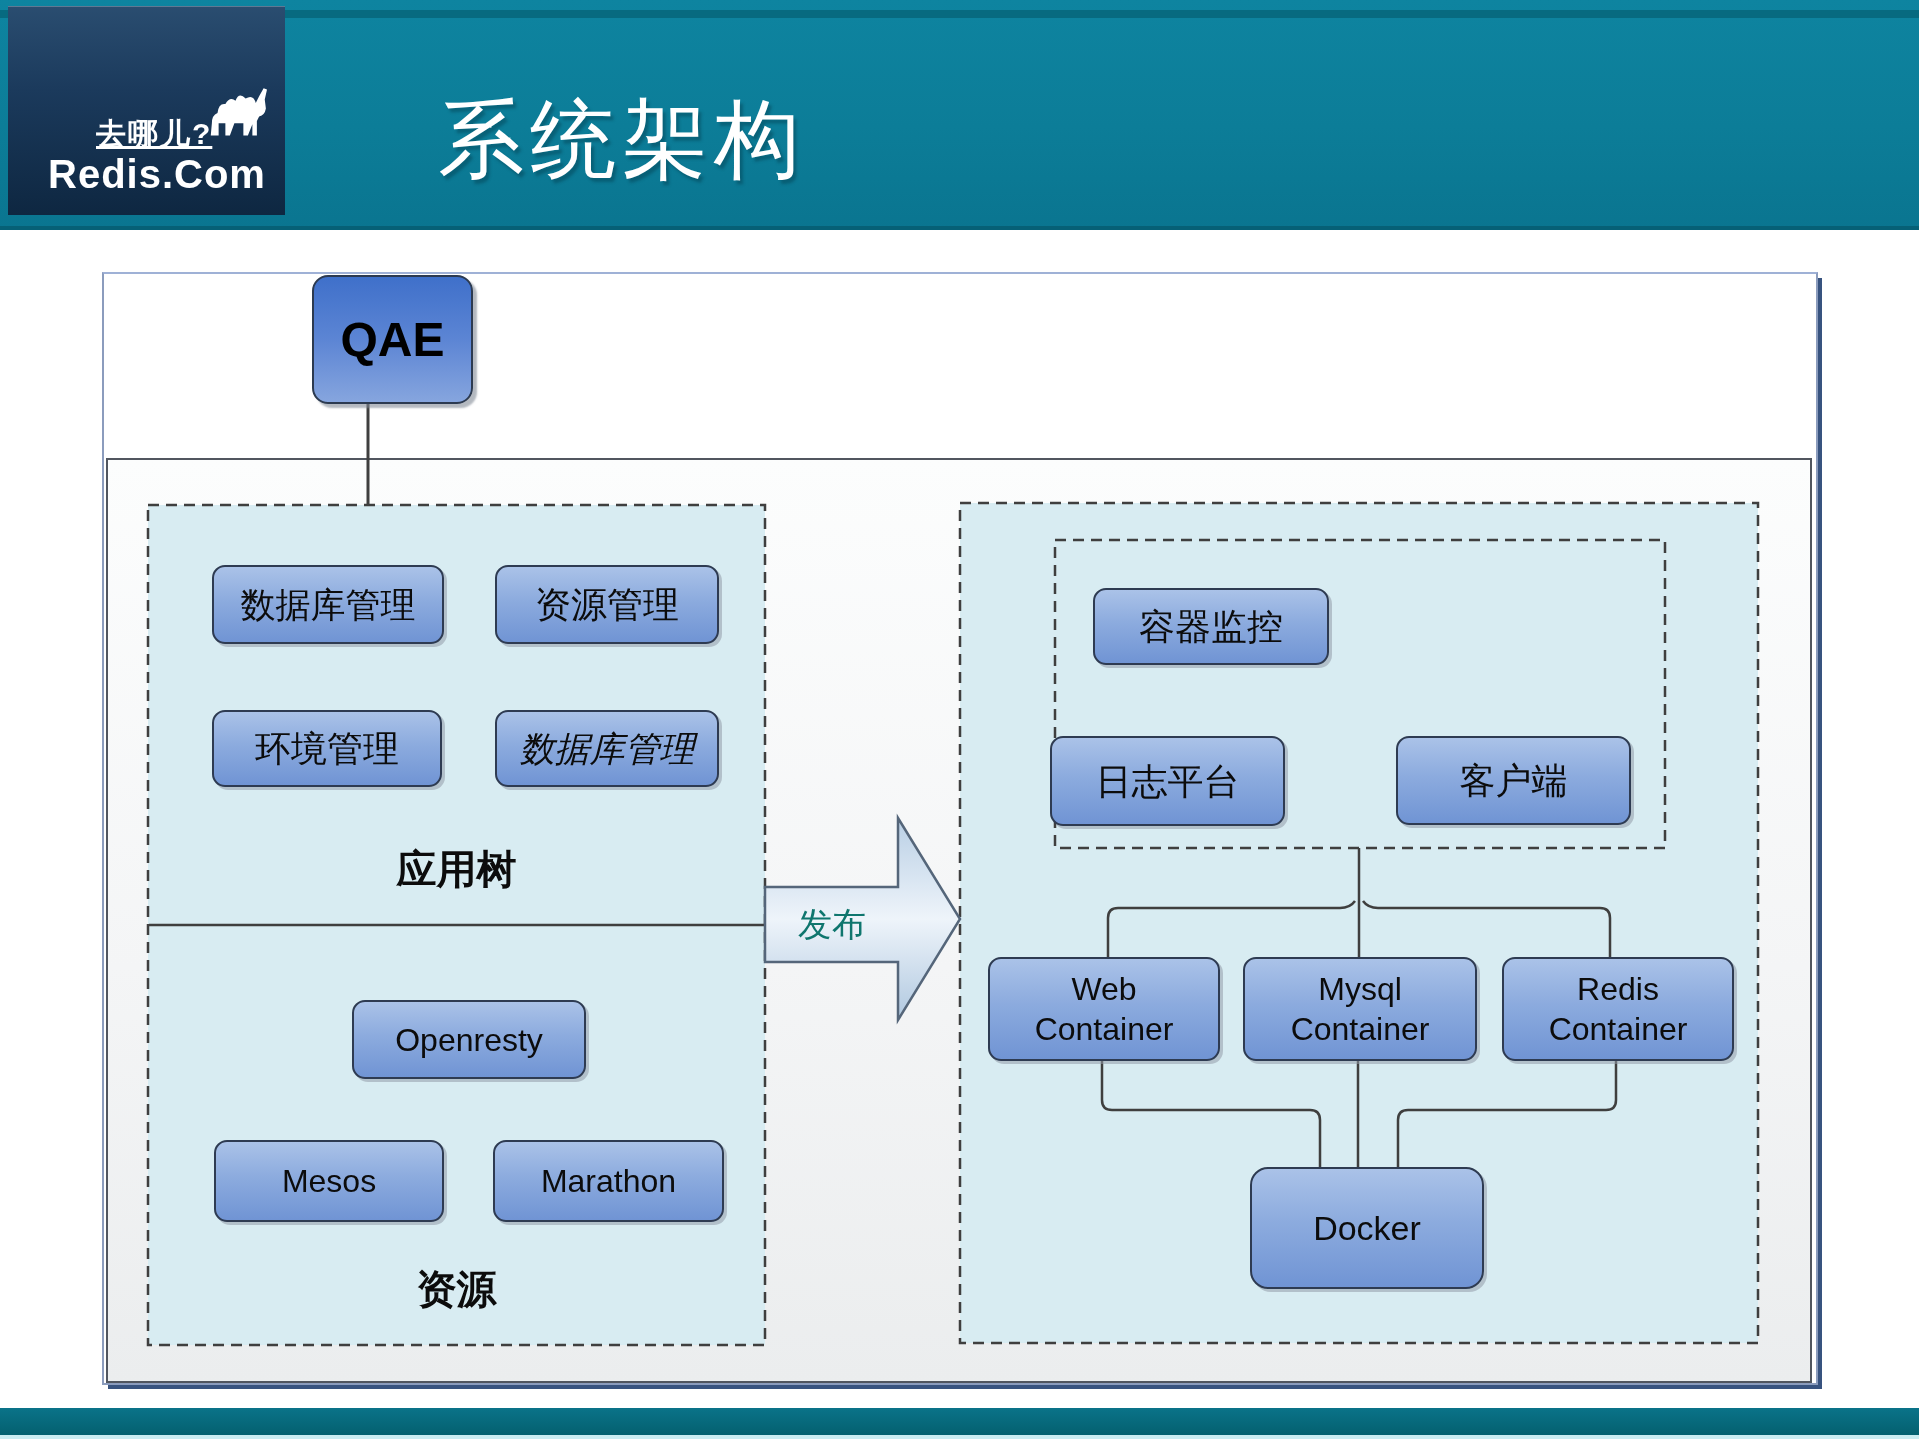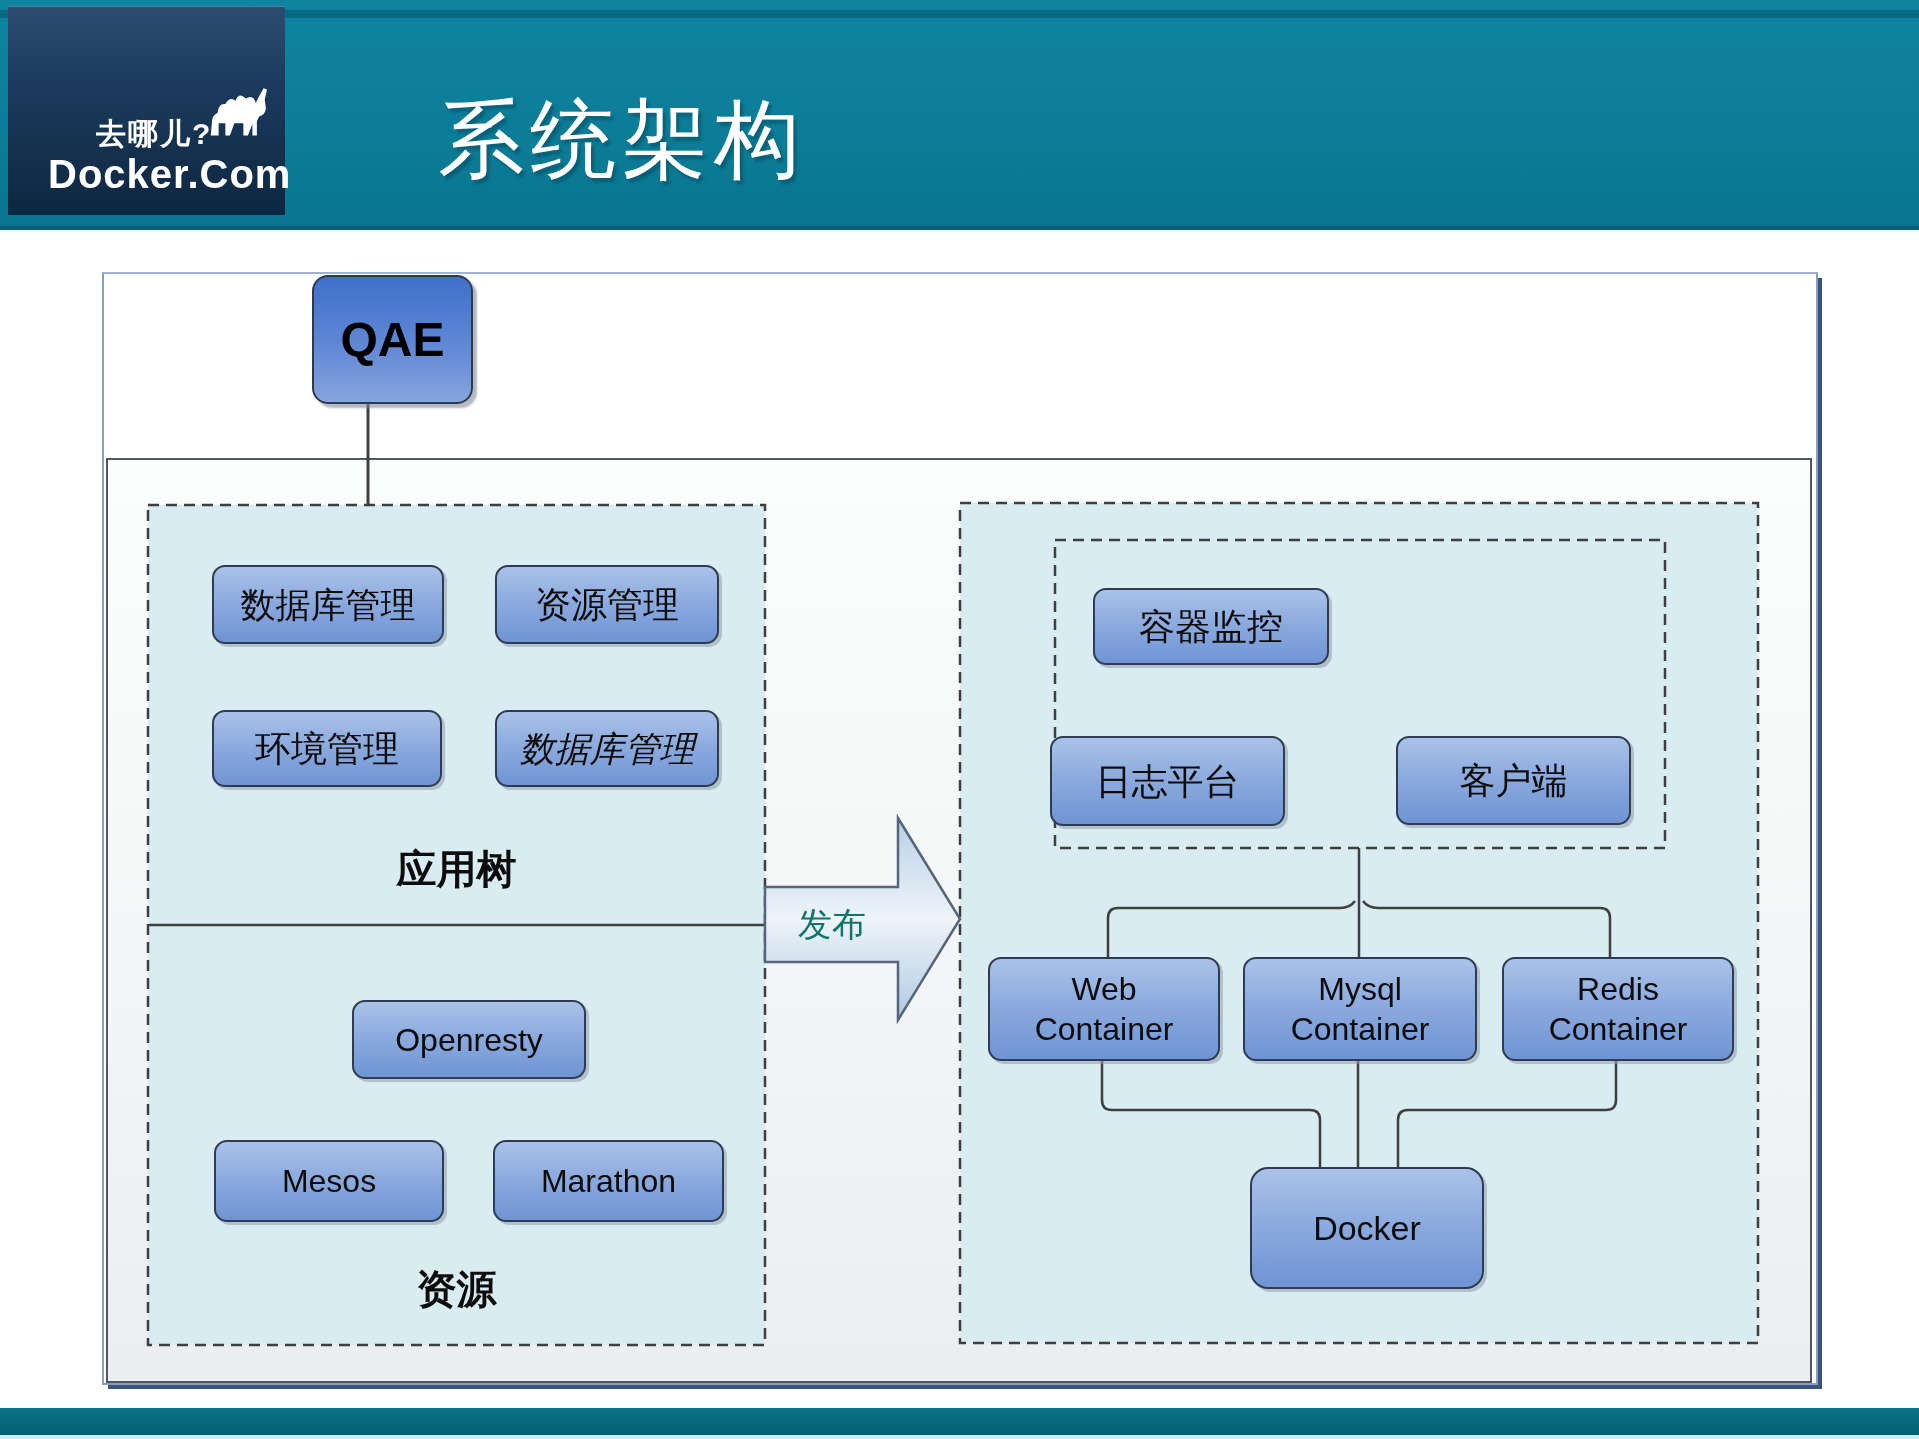--- a/index.html
+++ b/index.html
@@ -11,21 +11,21 @@
   }
   
   .header-band{position:absolute;left:0;top:0;width:1919px;height:230px;
     background:linear-gradient(180deg,#0e84a0 0%,#0c7d98 55%,#0a7590 100%);}
   .header-stripe{position:absolute;left:0;top:10px;width:1919px;height:8px;background:#076a80;}
   .header-bottom-line{position:absolute;left:0;top:226px;width:1919px;height:4px;background:#066076;}
   .logo-panel{position:absolute;left:8px;top:6px;width:277px;height:209px;
     background:linear-gradient(180deg,#2a4d70 0%,#1b3a5c 40%,#0e2741 100%);
     box-shadow:inset 0 1px 0 rgba(255,255,255,.25);}
   .logo-tagline{position:absolute;left:88px;top:108px;width:130px;
-    font-size:30px;font-weight:bold;color:#fff;letter-spacing:2px;}
+    font-size:30px;font-weight:bold;color:#fff;letter-spacing:2px;text-decoration:underline;}
   .camel{position:absolute;left:196px;top:78px;width:72px;height:58px;}
   .logo-brand{position:absolute;left:40px;top:146px;width:230px;
     font-size:40px;font-weight:bold;color:#fff;letter-spacing:1px;}
   .slide-title{position:absolute;left:438px;top:82px;
     font-size:86px;font-weight:normal;color:#ffffff;letter-spacing:6px;
     text-shadow:3px 4px 3px rgba(0,45,60,.35);}
   
   .outer-frame{position:absolute;left:102px;top:272px;width:1712px;height:1109px;
     border:2px solid #8b9cbd;border-top-color:#9fb1d6;
     box-shadow:5px 5px 0 -1px #38537f;background:#fff;}
@@ -63,21 +63,21 @@
 <div id="slide">
 
   <div class="header-band">
     <div class="header-stripe"></div>
     <div class="header-bottom-line"></div>
     <div class="logo-panel">
       <div class="logo-tagline">去哪儿?</div>
       <svg class="camel" viewBox="0 0 64 48">
         <path fill="#ffffff" d="M6 44 L7 33 Q7 26 12 24 Q13 15 19 16 Q23 9 28 13 Q31 5 37 11 Q44 7 46 15 L49 9 L53 2 L56 3 L54 12 L55 20 Q54 26 49 27 L47 31 L47 44 L43 44 L43 34 L39 44 L35 44 L35 33 L27 33 L23 44 L19 44 L19 33 L13 33 L13 44 Z"></path>
       </svg>
-      <div class="logo-brand">Docker.Com</div>
+      <div class="logo-brand">Redis.Com</div>
     </div>
     <div class="slide-title">系统架构</div>
   </div>
 
   <div class="outer-frame"></div>
   <div class="inner-frame"></div>
 
   <svg class="svg-layer" viewBox="0 0 1919 1439">
     <defs>
       <linearGradient id="arrowGrad" x1="0" y1="0" x2="0" y2="1">

